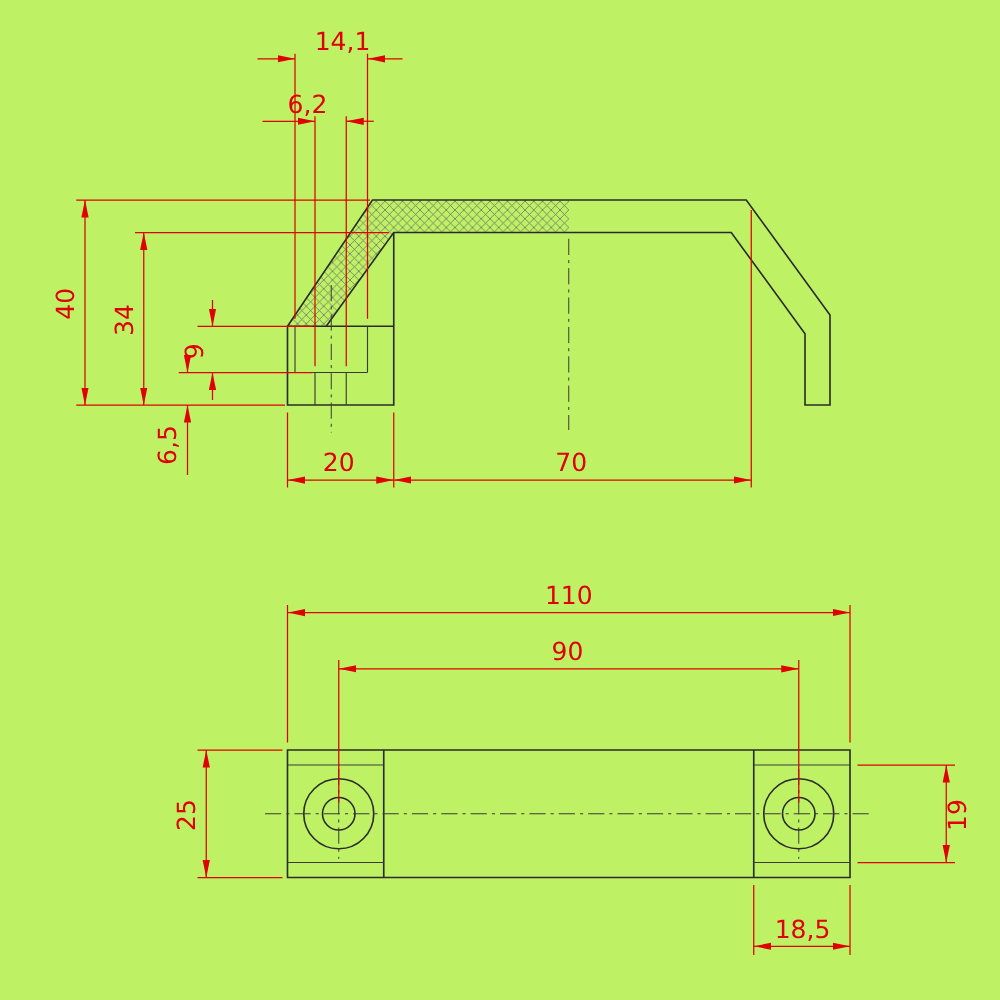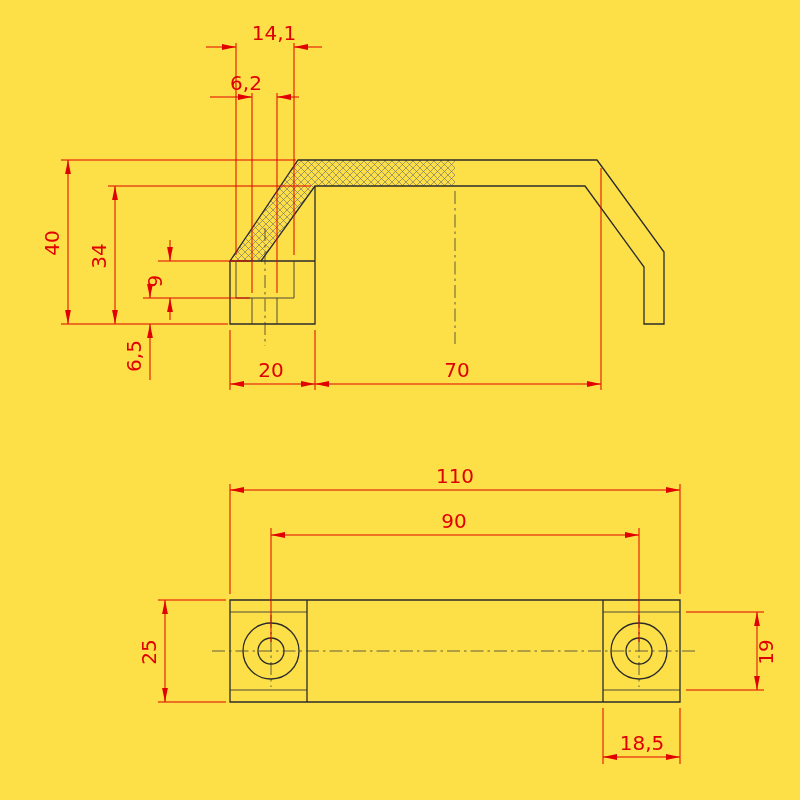--- a/index.html
+++ b/index.html
@@ -6,21 +6,21 @@
     margin: 0;
     padding: 0;
     background: #ffffff;
     width: 800px;
     height: 800px;
     font-family: "DejaVu Sans", sans-serif;
   }
   .drawing-wrap {
     width: 800px;
     height: 800px;
-    background: #fde047;
+    background: #bef264;
   }
   svg { display: block; }
   .outline      { stroke: #2b2b2b; stroke-width: 1.3; fill: none; }
   .thinline     { stroke: #3a3a3a; stroke-width: 0.9; fill: none; }
   .centerline   { stroke: #3a3a3a; stroke-width: 0.8; fill: none;
                   stroke-dasharray: 13 4 2.5 4; }
   .knurl-fill   { fill: url(#knurl); stroke: none; }
   .dimline      { stroke: #e00000; stroke-width: 1; fill: none; }
   .dimtext      { fill: #e00000; font-size: 20px; font-family: "DejaVu Sans", sans-serif;
                   text-anchor: middle; }

